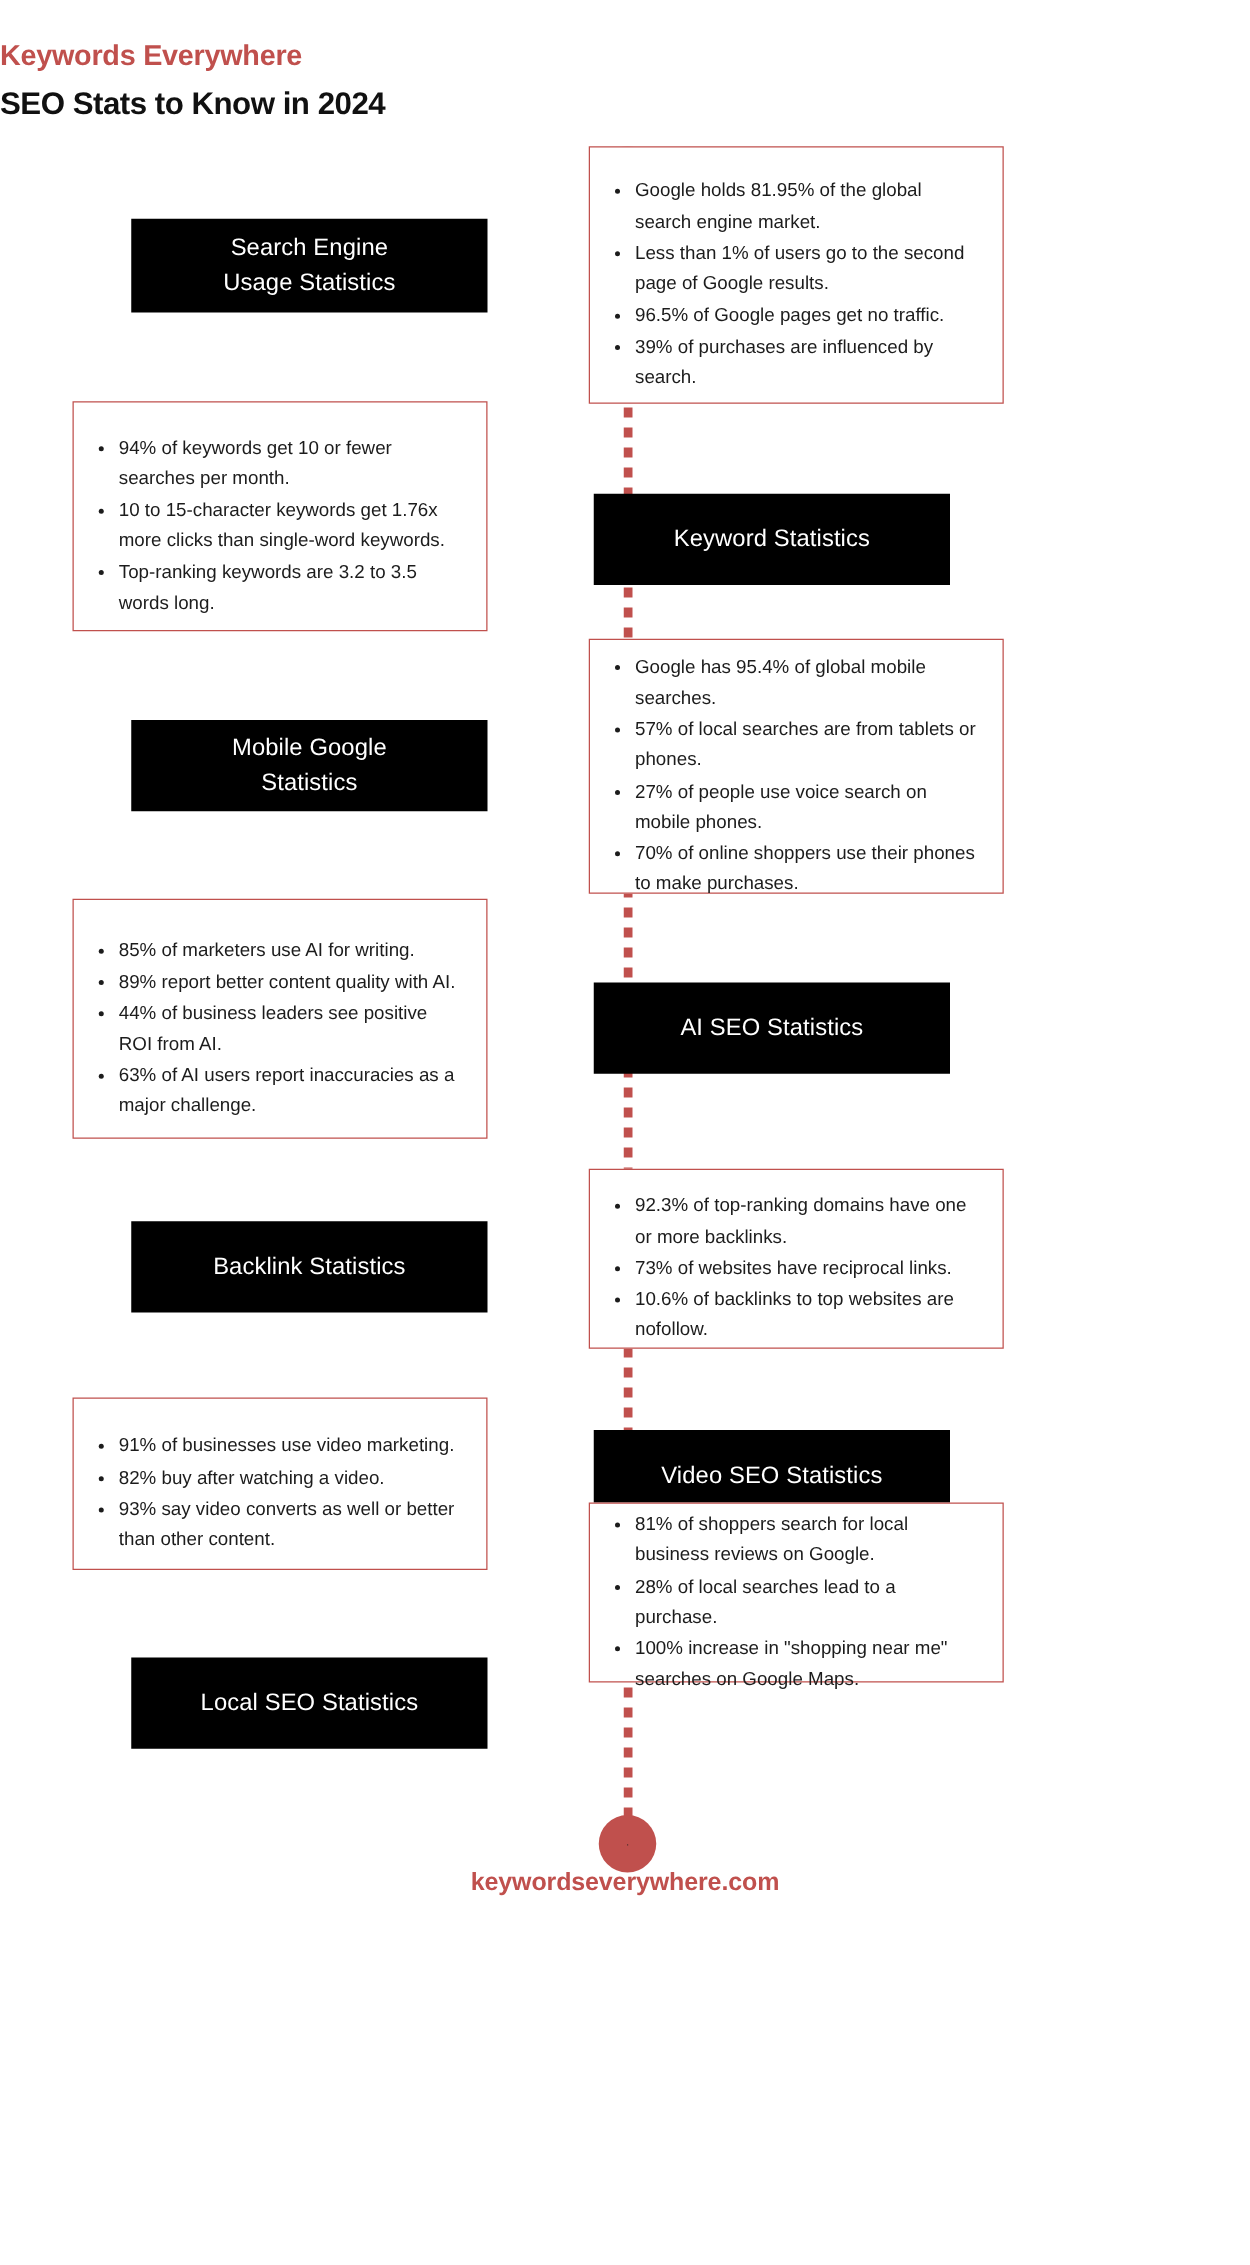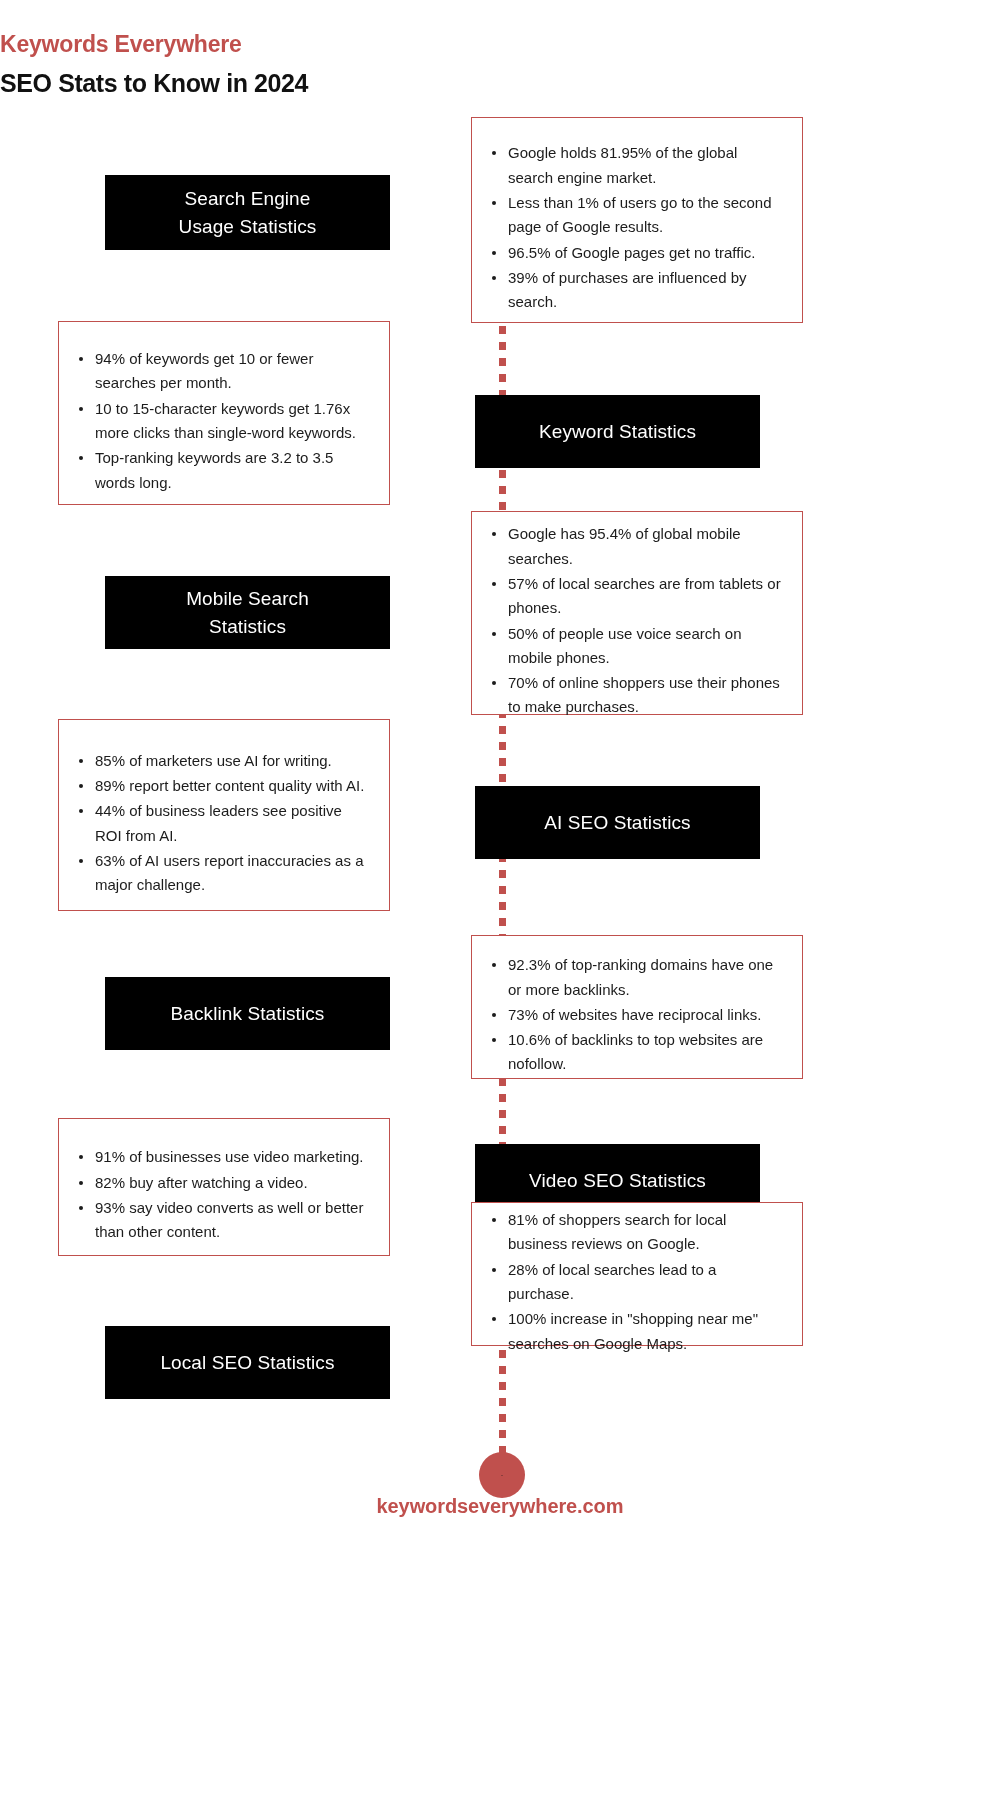--- a/index.html
+++ b/index.html
@@ -198,29 +198,29 @@
       <li>10 to 15-character keywords get 1.76x more clicks than single-word keywords.</li>
       <li>Top-ranking keywords are 3.2 to  3.5 words long.</li>
     </ul>
   </div>
   <div class="label-box" id="label-keyword">
     <div class="label-text">Keyword Statistics</div>
   </div>
 
   <div class="label-box" id="label-mobile">
     <div class="label-text">
-      <span>Mobile Search</span><br>
+      <span>Mobile Google</span><br>
       <span>Statistics</span>
     </div>
   </div>
   <div class="stat-box" id="stats-mobile">
     <ul>
       <li>Google has 95.4% of global mobile searches.</li>
       <li>57% of local searches are from tablets or phones.</li>
-      <li>50% of people use voice search on mobile phones.</li>
+      <li>27% of people use voice search on mobile phones.</li>
       <li>70% of online shoppers use their phones to make purchases.</li>
     </ul>
   </div>
 
   <div class="stat-box" id="stats-ai">
     <ul>
       <li>85% of marketers use AI for writing.</li>
       <li>89% report better content quality with AI.</li>
       <li>44% of business leaders see positive ROI from AI.</li>
       <li>63% of AI users report inaccuracies as a major challenge.</li>

